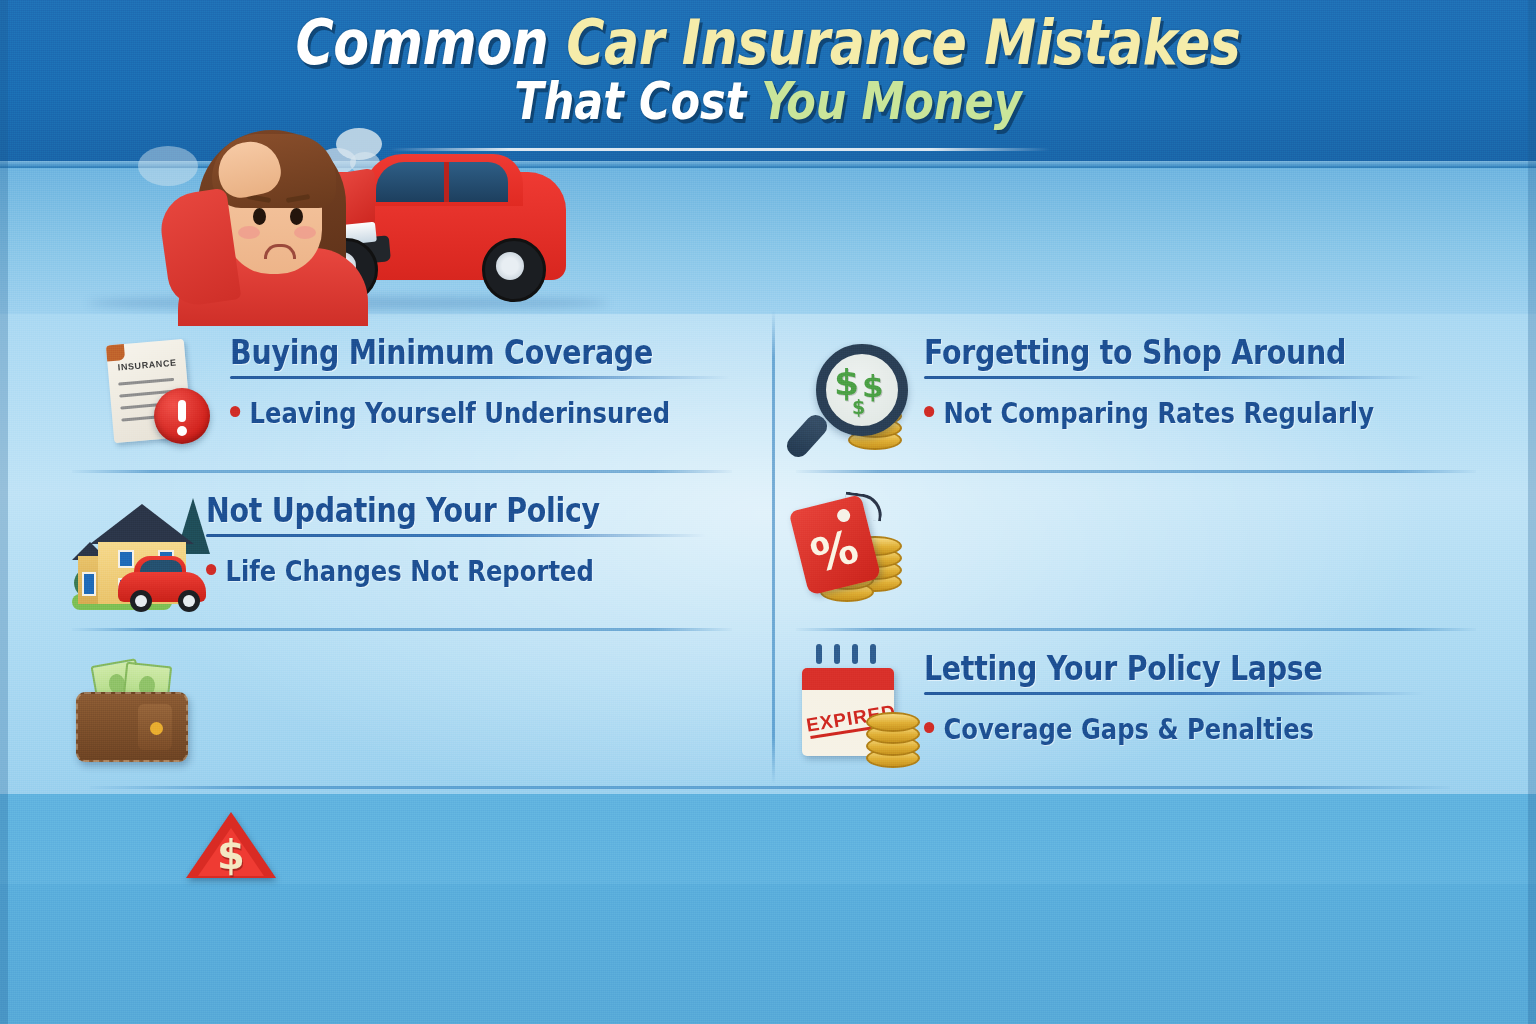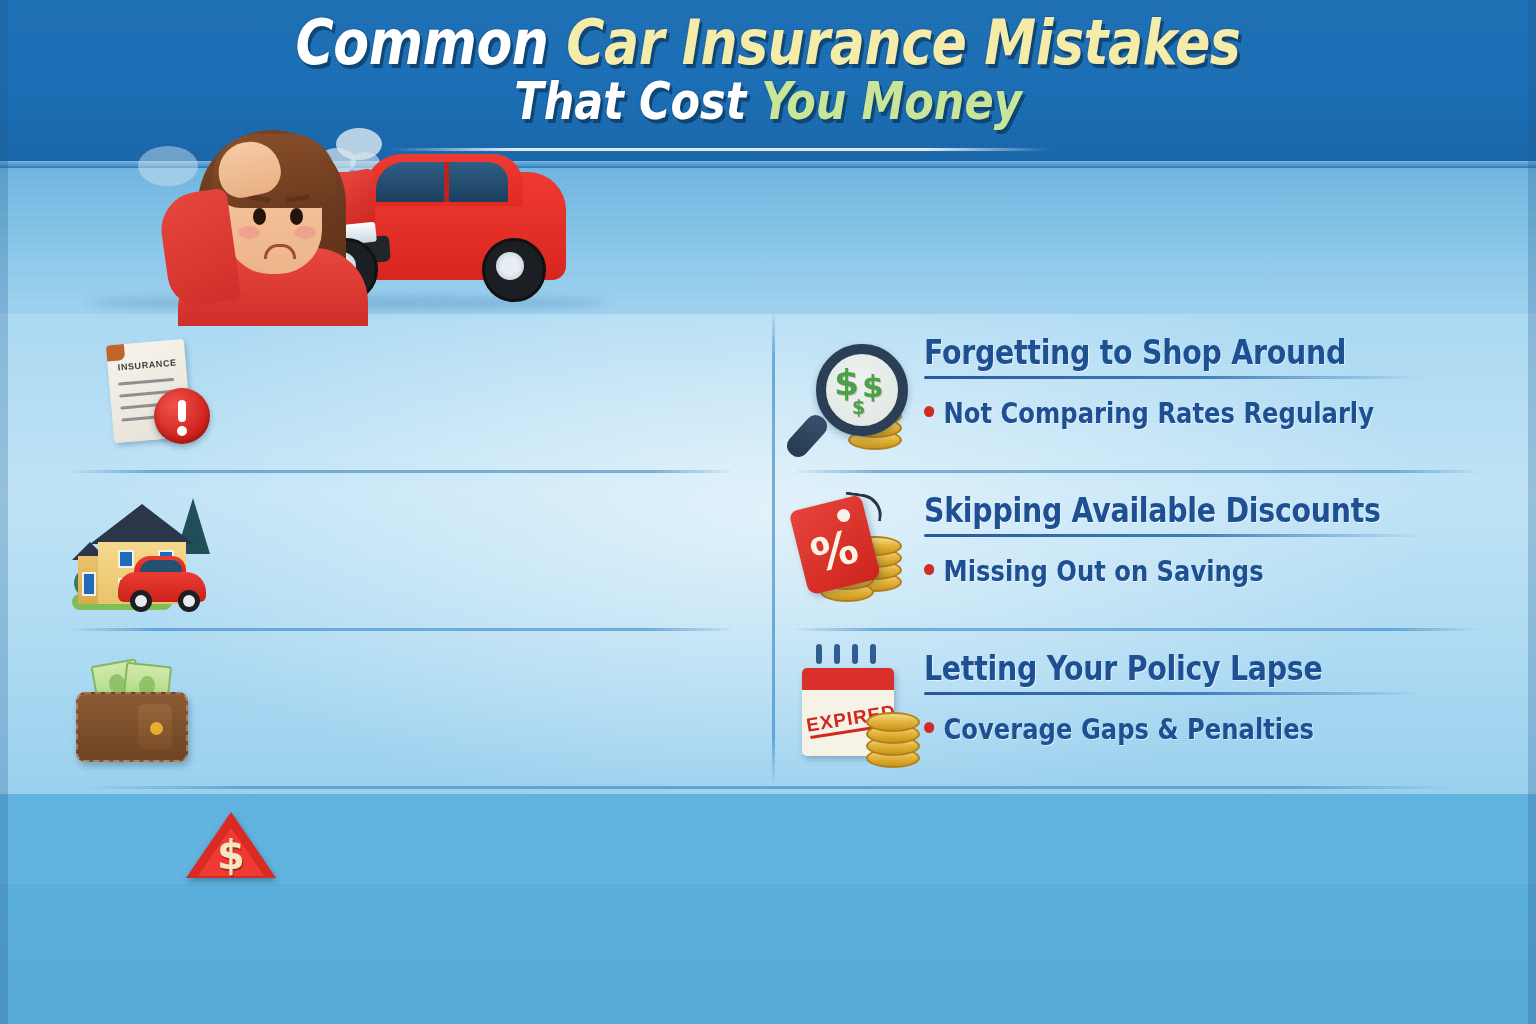--- a/index.html
+++ b/index.html
@@ -446,20 +446,27 @@
     <div class="icon">
       <div class="doc">
         <div class="corner"></div>
         <div class="dtitle">INSURANCE</div>
         <div class="dl" style="top:38px;width:56px;"></div>
         <div class="dl" style="top:50px;width:56px;"></div>
         <div class="dl" style="top:62px;width:56px;"></div>
         <div class="dl" style="top:74px;width:40px;"></div>
       </div>
       <div class="badge-alert"></div>
+    </div>
+    <div class="texts">
+      <div class="heading">Buying Minimum Coverage</div>
+      <div class="rule"></div>
+      <div class="sub">
+        <span class="bullet"></span><span>Leaving Yourself Underinsured</span>
+      </div>
     </div>
   </div>
 
   <div class="item" style="left:790px;top:330px;">
     <div class="icon">
       <div class="coinstack" style="left:58px;top:64px;">
         <div class="coin" style="left:0;top:30px;"></div>
         <div class="coin" style="left:0;top:18px;"></div>
         <div class="coin" style="left:0;top:6px;"></div>
         <div class="coin" style="left:0;top:-6px;"></div>
@@ -493,42 +500,42 @@
       <div class="hwin" style="left:86px;top:56px;width:16px;height:18px;"></div>
       <div class="hwin" style="left:46px;top:84px;width:16px;height:18px;"></div>
       <div class="hwin" style="left:86px;top:84px;width:16px;height:18px;"></div>
       <div class="hwin" style="left:10px;top:78px;width:14px;height:24px;"></div>
       <div class="minicar-top"></div>
       <div class="minicar-glass"></div>
       <div class="minicar-body"></div>
       <div class="mw" style="left:58px;top:96px;"></div>
       <div class="mw" style="left:106px;top:96px;"></div>
     </div>
+    <div class="texts">
+      <div class="heading">Not Updating Your Policy</div>
+      <div class="rule"></div>
+      <div class="sub">
+        <span class="bullet"></span><span>Life Changes Not Reported</span>
+      </div>
+    </div>
   </div>
 
   <div class="item" style="left:790px;top:488px;">
     <div class="icon">
       <div class="coinstack" style="left:52px;top:42px;">
         <div class="coin" style="left:6px;top:36px;"></div>
         <div class="coin" style="left:6px;top:24px;"></div>
         <div class="coin" style="left:6px;top:12px;"></div>
         <div class="coin" style="left:6px;top:0px;"></div>
         <div class="coin" style="left:-22px;top:46px;"></div>
         <div class="coin" style="left:-22px;top:34px;"></div>
       </div>
       <div class="tag-string"></div>
       <div class="tag">
         <div class="pct">%</div>
-      </div>
-    </div>
-    <div class="texts">
-      <div class="heading">Skipping Available Discounts</div>
-      <div class="rule"></div>
-      <div class="sub">
-        <span class="bullet"></span><span>Missing Out on Savings</span>
       </div>
     </div>
   </div>
 
   <div class="item" style="left:72px;top:646px;">
     <div class="icon">
       <div class="bill" style="left:22px;top:10px;width:46px;height:44px;transform:rotate(-10deg);"></div>
       <div class="bill" style="left:52px;top:12px;width:46px;height:44px;transform:rotate(6deg);"></div>
       <div class="wallet"></div>
       <div class="wallet-flap"></div>

